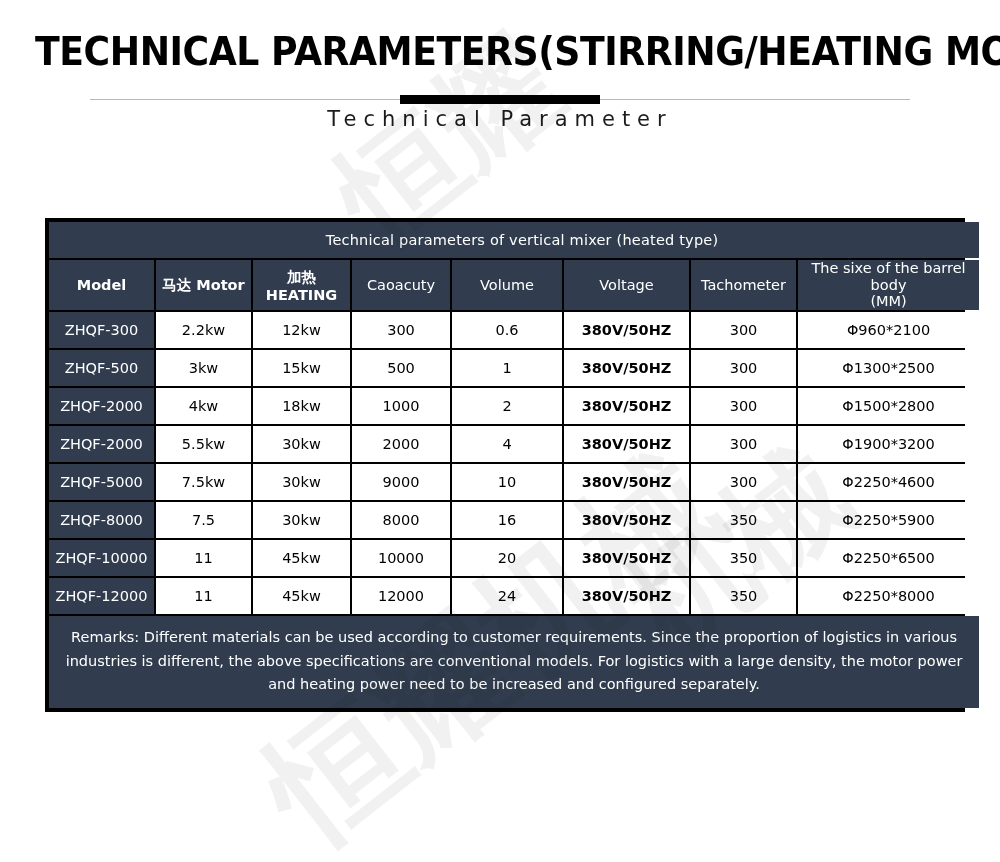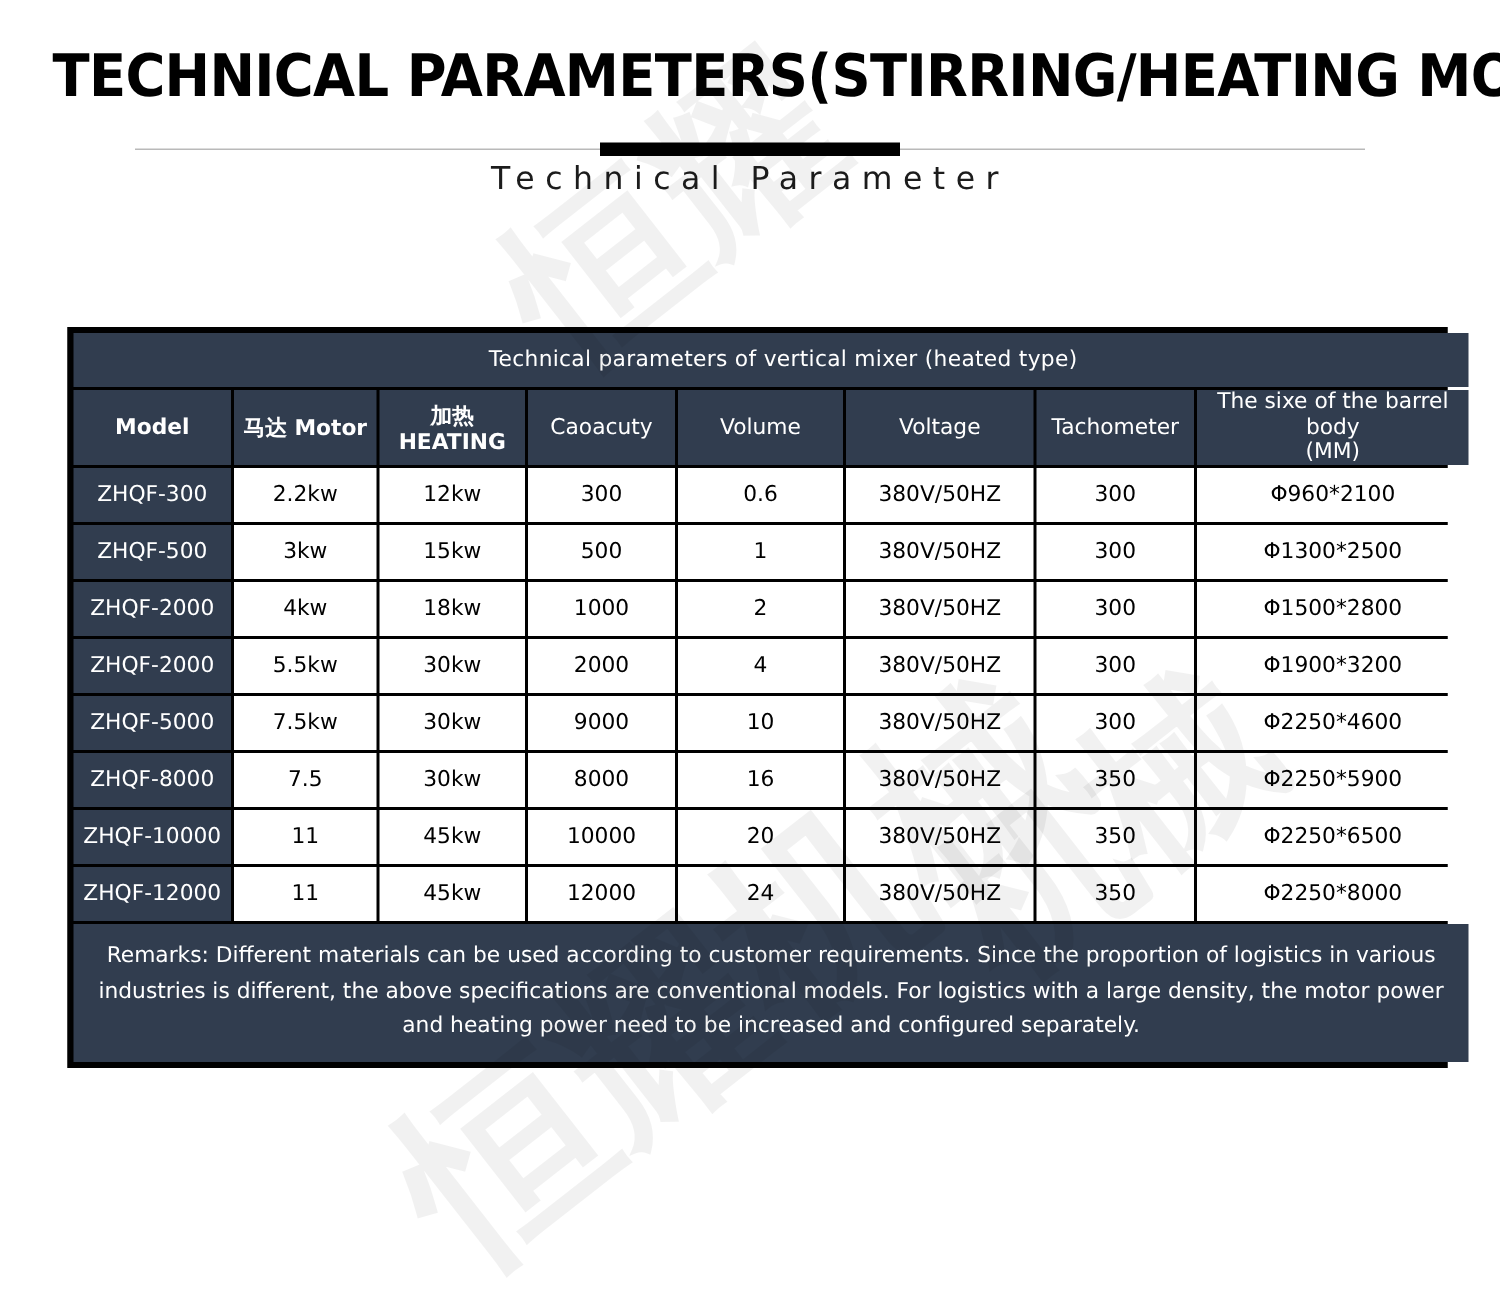--- a/index.html
+++ b/index.html
@@ -120,21 +120,21 @@
   .hdr-en-small { font-size: 11.5px; line-height: 1.15; margin-left: 32px; }
   .bold { font-weight: 700; }
   .model-cell { font-size: 14.5px; font-weight: 400; }
   .remarks {
     text-align: left;
     padding: 10px 16px 12px 16px !important;
     font-size: 12.3px;
     line-height: 1.62;
     height: auto;
   }
-  .v-small { font-size: 13.5px; }
+  .v-small { font-size: 13.5px; font-weight: bold; }
   sup { font-size: 0.68em; vertical-align: super; }
 </style>
 </head>
 <body>
 
 <div class="watermark">
   <div class="wm-text wm-a">恒耀机械</div>
   <div class="wm-text wm-b">恒耀</div>
   <div class="wm-text wm-c">机械</div>
 </div>

